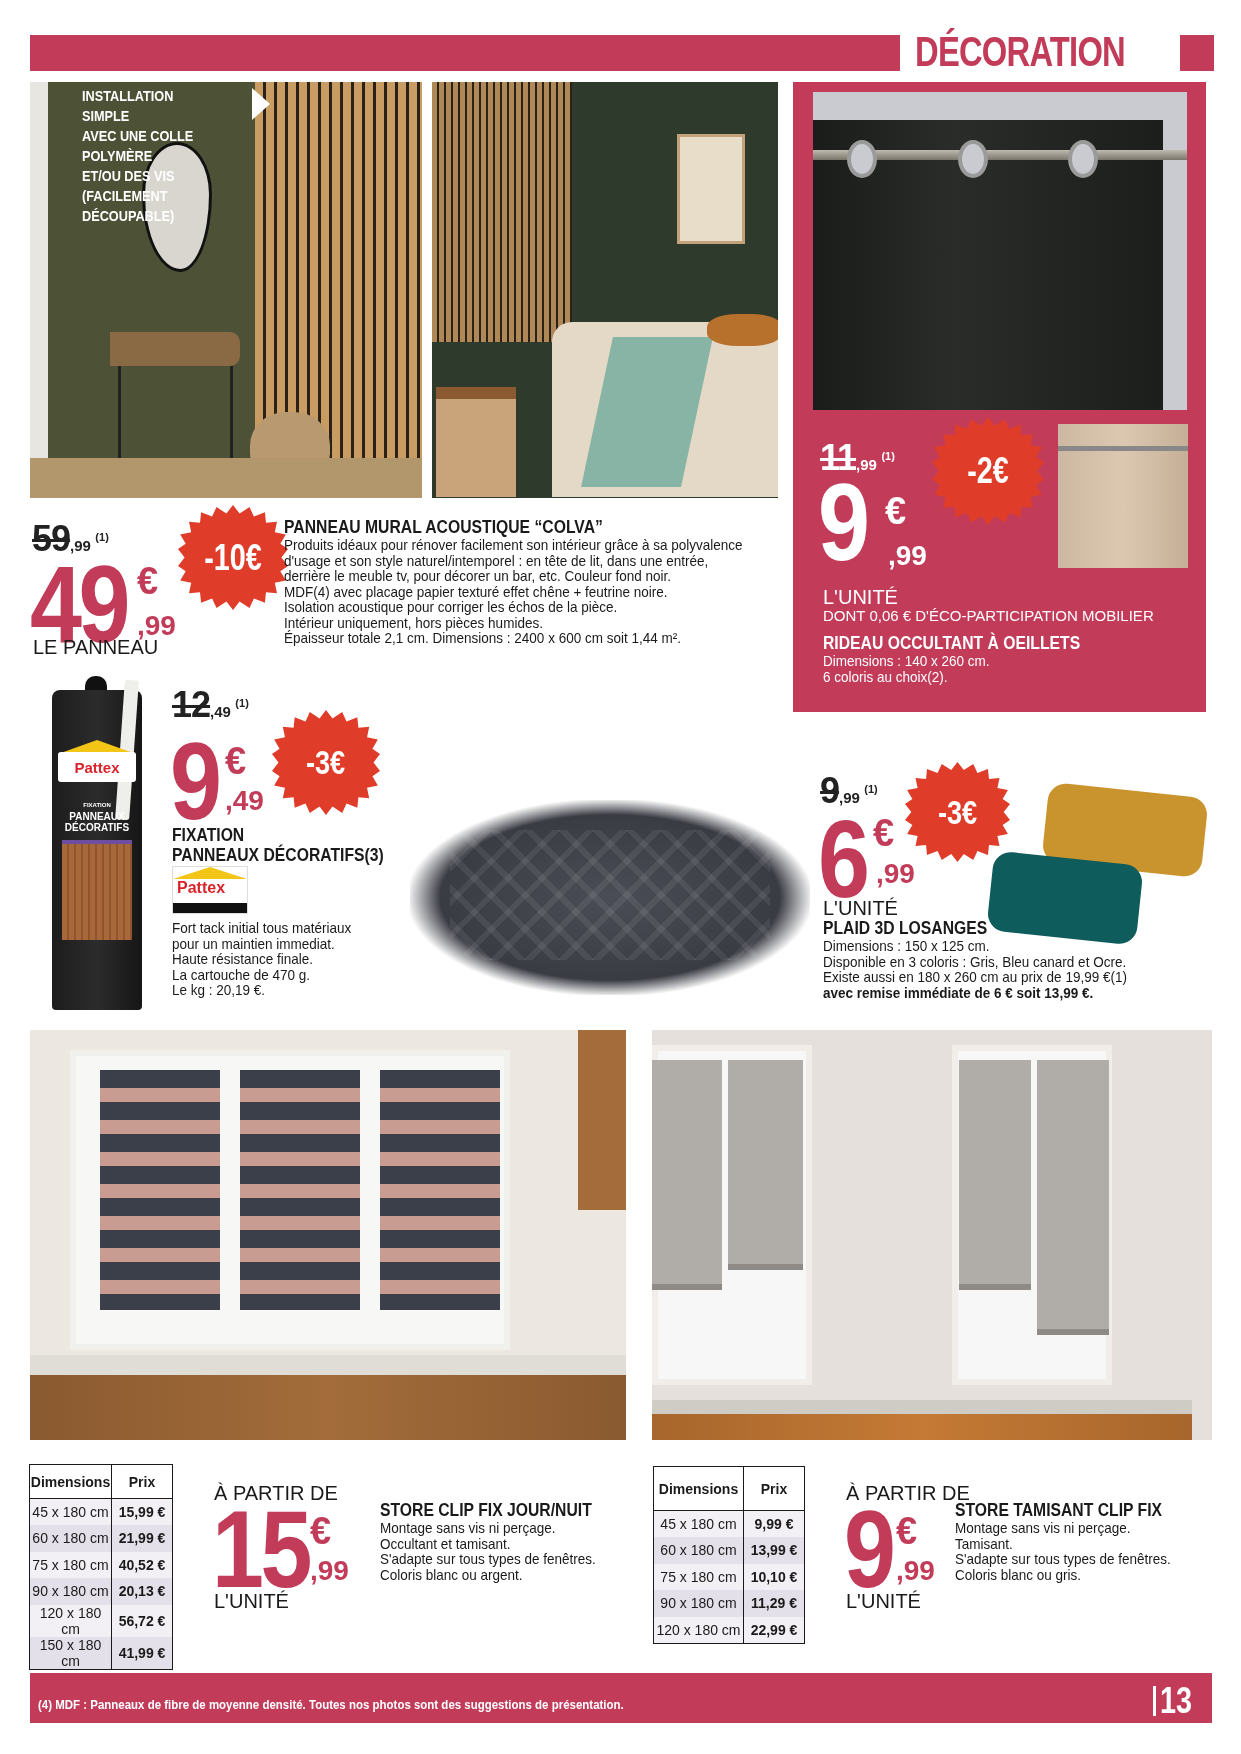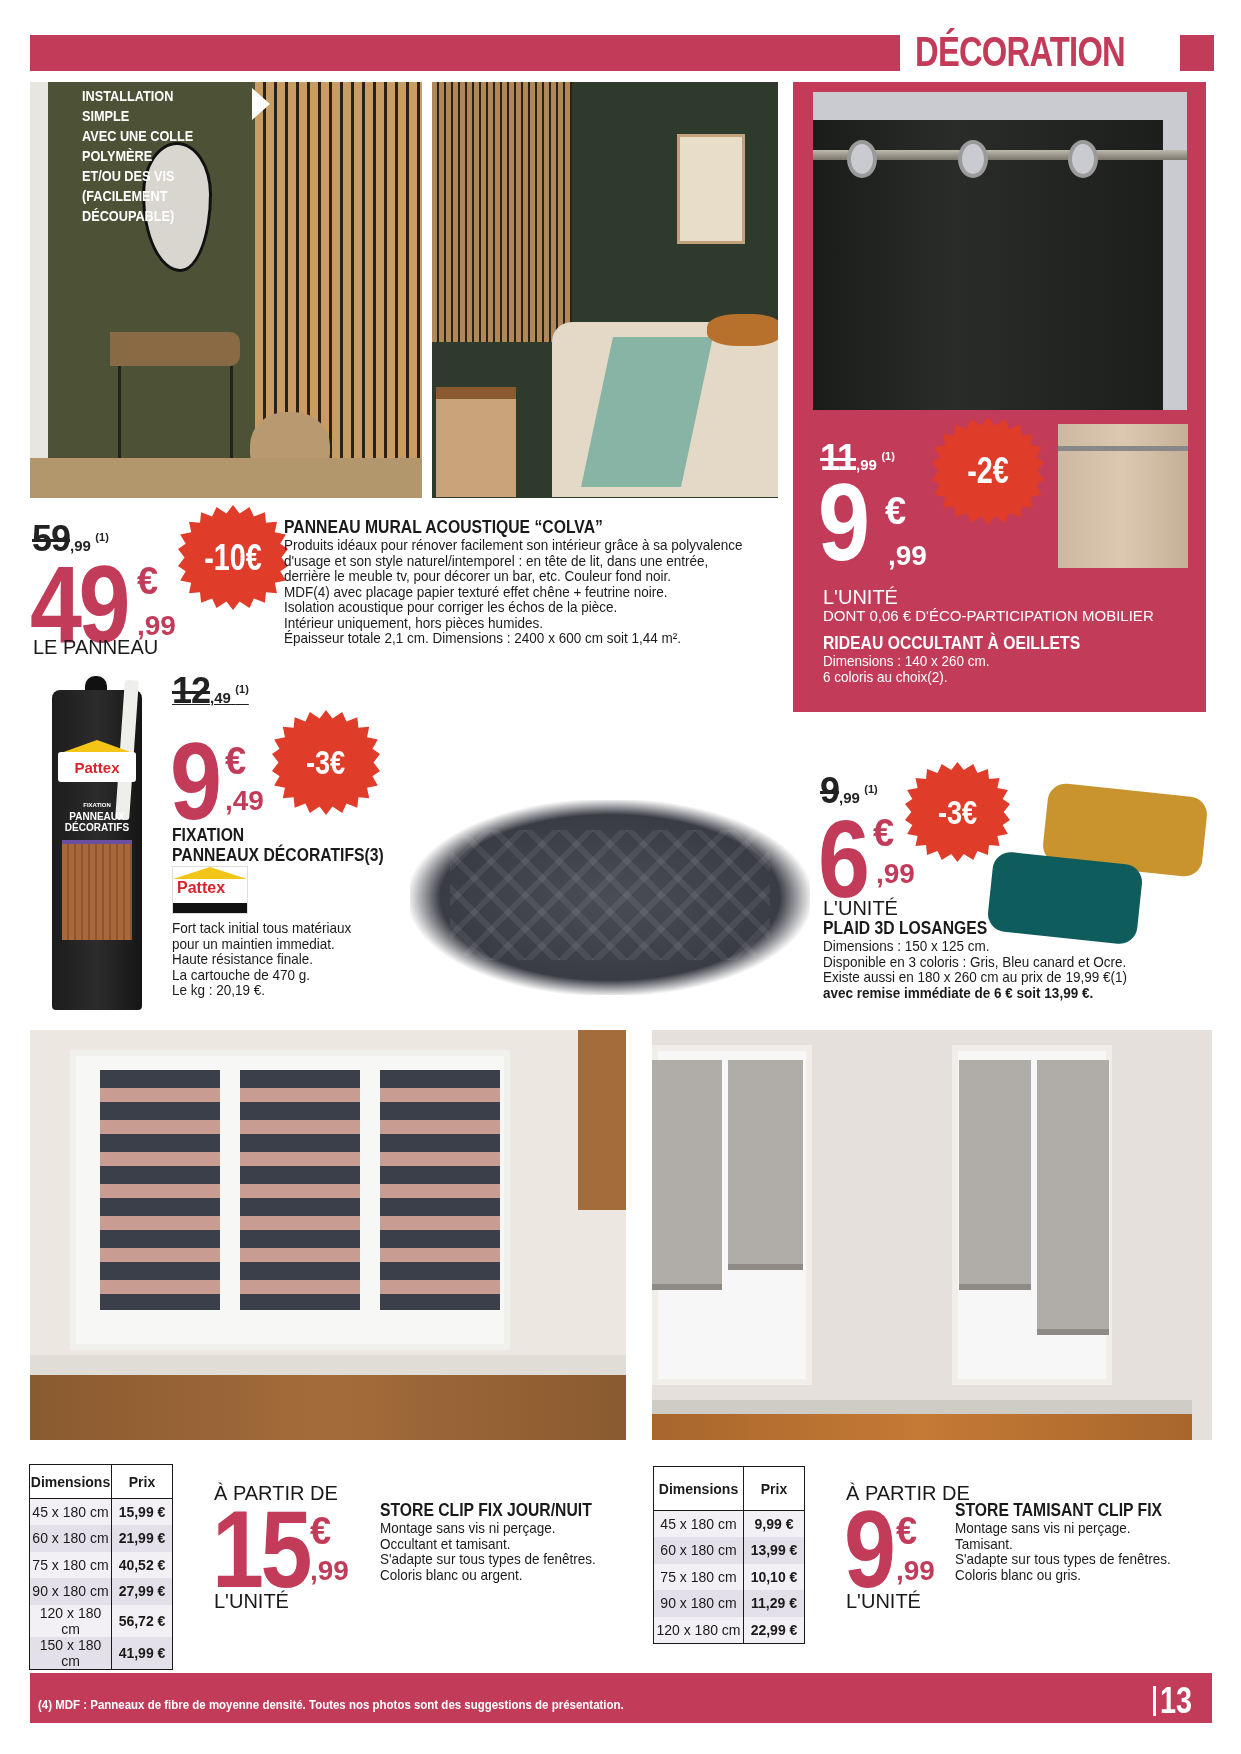--- a/index.html
+++ b/index.html
@@ -203,21 +203,21 @@
   <div class="cap"></div>
   <div class="nozzle"></div>
   <div class="roof"></div>
   <div class="logo">Pattex</div>
   <div class="lbl">
     <div style="font-size:6px;">FIXATION</div>
     <div>PANNEAUX DÉCORATIFS</div>
   </div>
   <div class="panel"></div>
 </div>
-<div class="abs old-price" style="left:172px;top:670px;text-decoration:underline;">
+<div class="abs old-price" style="left:172px;top:684px;">
   <span class="int">12</span><span class="dec">,49</span> <span class="note">(1)</span>
 </div>
 <div class="abs big-price accent" style="left:170px;top:737px;">
   <span class="int">9</span>
 </div>
 <div class="euro accent" style="left:225px;top:740px;">€</div>
 <div class="cents accent" style="left:225px;top:785px;">,49</div>
 <div class="abs burst" style="left:272px;top:710px;width:108px;height:105px;font-size:34px;">
     <span>-3€</span>
   </div>
@@ -299,21 +299,21 @@
     <tr>
         <td>60 x 180 cm</td>
         <td class="price">21,99 €</td>
       </tr>
     <tr>
         <td>75 x 180 cm</td>
         <td class="price">40,52 €</td>
       </tr>
     <tr>
         <td>90 x 180 cm</td>
-        <td class="price">27,99 €</td>
+        <td class="price">20,13 €</td>
       </tr>
     <tr>
         <td>120 x 180 cm</td>
         <td class="price">56,72 €</td>
       </tr>
     <tr>
         <td>150 x 180 cm</td>
         <td class="price">41,99 €</td>
       </tr>
   </tbody>

